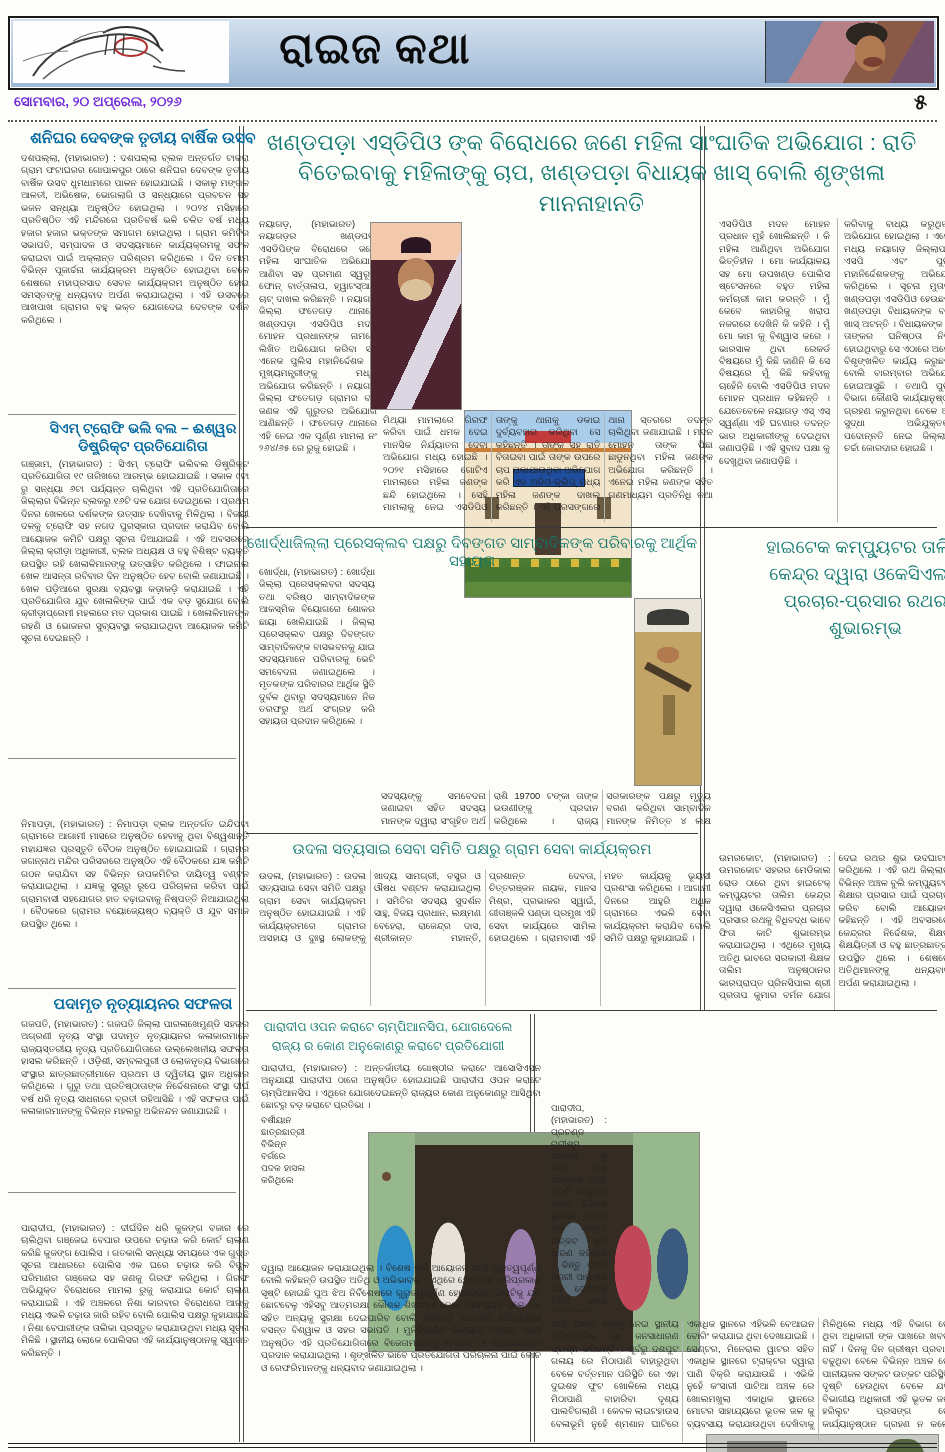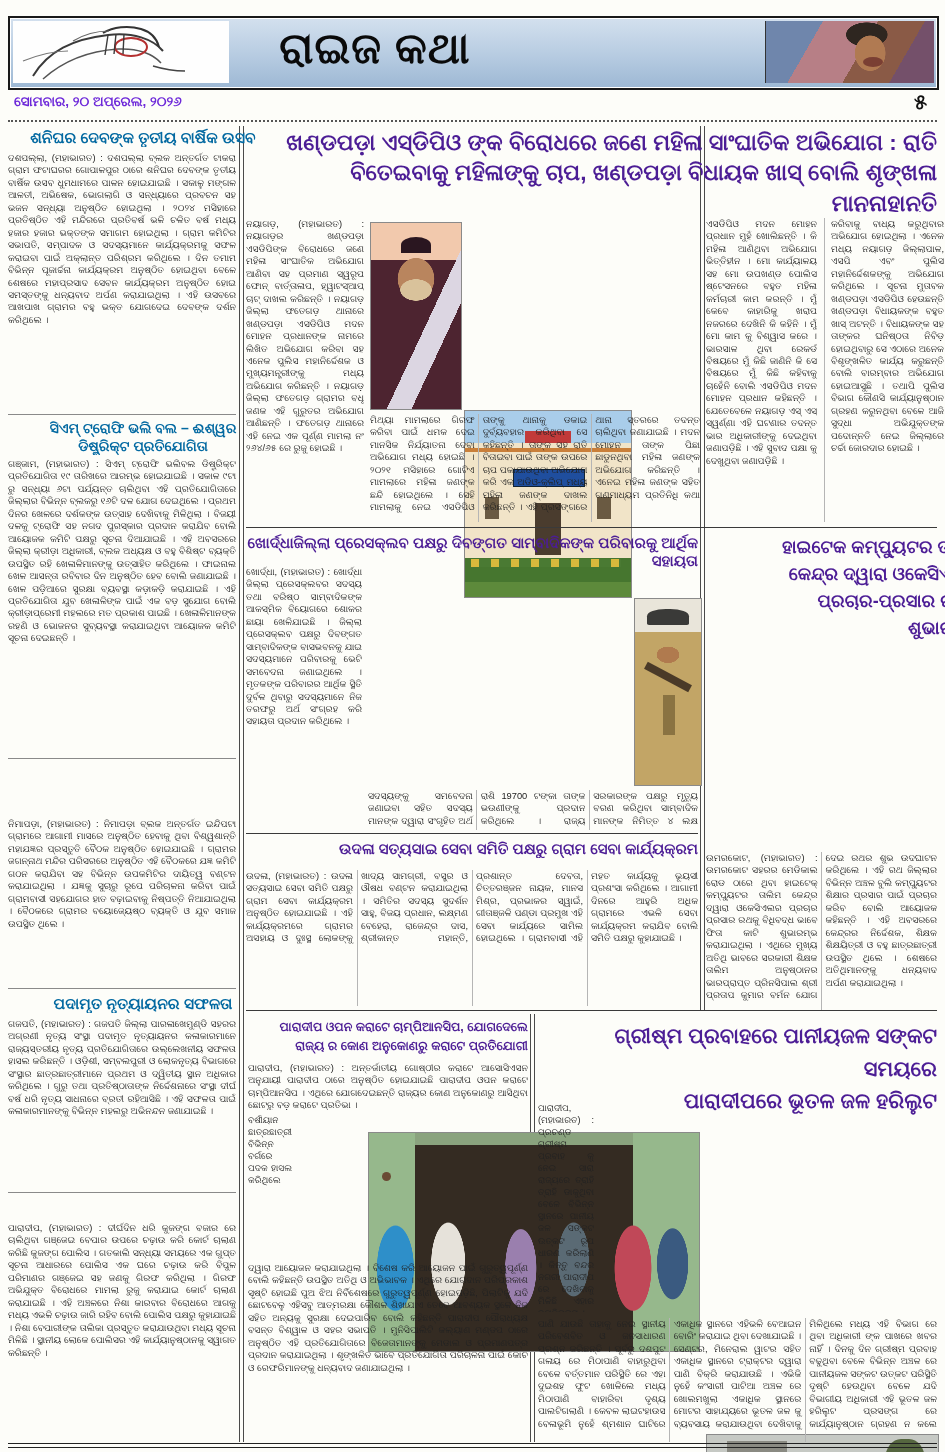--- a/index.html
+++ b/index.html
@@ -1,20 +1,20 @@
 <!DOCTYPE html>
 <html><head>
 <meta charset="utf-8">
 <style>
   html,body{margin:0;padding:0;background:#e8e8e4;}
   .page{position:relative;width:945px;height:1452px;background:#fdfdf9;margin:0 auto;
         font-family:"Liberation Sans","DejaVu Sans",sans-serif;color:#1a1a1a;overflow:hidden;}
   .abs{position:absolute;}
-  .body-txt{font-size:9.3px;line-height:1.34;text-align:justify;overflow:hidden;word-break:break-word;color:#222;}
-  .hl{font-weight:bold;color:#4c1d95;text-align:right;line-height:1.2;overflow:hidden;}
+  .body-txt{font-size:9.3px;line-height:1.34;text-align:justify;overflow:hidden;word-break:break-word;color:#222;margin-left:13px;}
+  .hl{font-weight:normal;color:#0f766e;text-align:center;line-height:1.2;overflow:hidden;}
   .hl-left{font-weight:bold;color:#0369a1;text-align:center;line-height:1.25;overflow:hidden;margin-left:21px;}
   .cols2{column-count:2;column-gap:8px;column-rule:1px solid #b5b5b5;}
   .cols3{column-count:3;column-gap:8px;column-rule:1px solid #b5b5b5;}
   .cols4{column-count:4;column-gap:8px;column-rule:1px solid #b5b5b5;}
   .vrule{width:3px;border-left:1px solid #4a4a4a;border-right:1px solid #4a4a4a;}
   .hrule{border-top:1.5px solid #3a3a3a;height:0;}
   .sep{border-top:1px solid #8a8a8a;height:0;}
   .photo{position:relative;overflow:hidden;border:1px solid #8a8a8a;background:#ccc;}
   .masthead{background:linear-gradient(180deg,#d3e0ee 0%,#b6cbe1 55%,#9db8d4 100%);
             border:2px solid #1a1a1a;box-shadow:0 0 0 1px #fff inset;}
@@ -168,24 +168,20 @@
 
   <div class="abs body-txt" style="left:248px;top:1062px;width:280px;height:48px;">ପାରାଦୀପ, (ମହାଭାରତ) : ଅନ୍ତର୍ଜାତୀୟ ଗୋଷ୍ଠୀର କରାଟେ ଆସୋସିଏସନ ଅନୁଯାୟୀ ପାରାଦୀପ ଠାରେ ଅନୁଷ୍ଠିତ ହୋଇଯାଇଛି ପାରାଦୀପ ଓପନ କରାଟେ ଚାମ୍ପିଆନସିପ । ଏଥିରେ ଯୋଗଦେଇଛନ୍ତି ରାଜ୍ୟର କୋଣ ଅନୁକୋଣରୁ ଆସିଥିବା ଛୋଟରୁ ବଡ଼ କରାଟେ ପ୍ରତିଭା ।</div>
   <div class="abs hl" style="left:248px;top:1018px;width:280px;font-size:12.5px;line-height:1.5;">
     <div>ପାରାଦୀପ ଓପନ କରାଟେ ଚାମ୍ପିଆନସିପ, ଯୋଗଦେଲେ</div>
     <div>ରାଜ୍ୟ ର କୋଣ ଅନୁକୋଣରୁ କରାଟେ ପ୍ରତିଯୋଗୀ</div>
   </div>
   <div class="abs body-txt" style="left:248px;top:1114px;width:44px;height:144px;font-size:9px;">ବର୍ଷୀୟାନ ଛାତ୍ରଛାତ୍ରୀ ବିଭିନ୍ନ ବର୍ଗରେ ପଦକ ହାସଲ କରିଥିଲେ</div>
 
   <div class="abs body-txt" style="left:248px;top:1262px;width:280px;height:180px;">ଦ୍ୱାରା ଆୟୋଜନ କରାଯାଇଥିଲା । ବିଶେଷ କରି ଆୟୋଜନ ପାଇଁ ଗୁରୁତ୍ୱପୂର୍ଣ୍ଣ ବୋଲି କହିଛନ୍ତି ଉପସ୍ଥିତ ଅତିଥି ଓ ଅଭିଭାବକ । ଏଥିରେ ଯୋଗଦାନ ପରିପ୍ରକାଶ ସୃଷ୍ଟି ହୋଇଛି ପୁଅ ଝିଅ ନିର୍ବିଶେଷରେ ଗୁରୁତ୍ୱପୂର୍ଣ୍ଣ ହୋଇପଡ଼ିଛି, ପିଲାଟିକୁ ଯଦି ଛୋଟବେଳୁ ଏହିସବୁ ଆତ୍ମରକ୍ଷା କୌଶଳ ଶିଖାଯାଏ ତେବେ ଆବଶ୍ୟକ ସ୍ଥଳେ ନିଜ ସହିତ ଅନ୍ୟକୁ ସୁରକ୍ଷା ଦେଇପାରିବ ବୋଲି କହିଛନ୍ତି ପାରାଦୀପ ପୌରାଧ୍ୟକ୍ଷ ବସନ୍ତ ବିଶ୍ୱାଳ ଓ ସହର ସଭାପତି । ମୁନିସିପାଲିଟି କଲ୍ୟାଣ ମଣ୍ଡପ ଠାରେ ଅନୁଷ୍ଠିତ ଏହି ପ୍ରତିଯୋଗିତାରେ ବିଜେତାମାନଙ୍କୁ ମେଡାଲ ଓ ପ୍ରମାଣପତ୍ର ପ୍ରଦାନ କରାଯାଇଥିଲା । ଶୃଙ୍ଖଳିତ ଭାବେ ପ୍ରତିଯୋଗିତା ପରିଚାଳନା ପାଇଁ କୋଚ ଓ ରେଫରିମାନଙ୍କୁ ଧନ୍ୟବାଦ ଜଣାଯାଇଥିଲା ।</div>
 
-  <div class="abs hl" style="left:540px;top:1020px;width:397px;font-size:21px;line-height:1.55;">
-    <div>ଗ୍ରୀଷ୍ମ ପ୍ରବାହରେ ପାନୀୟଜଳ ସଙ୍କଟ ସମୟରେ</div>
-    <div>ପାରାଦୀପରେ ଭୂତଳ ଜଳ ହରିଲୁଟ</div>
-  </div>
   <div class="abs body-txt" style="left:538px;top:1102px;width:56px;height:210px;font-size:9px;">ପାରାଦୀପ, (ମହାଭାରତ) : ପ୍ରଚଣ୍ଡ ଗ୍ରୀଷ୍ମ ପ୍ରବାହ କୁ ନେଇ ସାରା ରାଜ୍ୟରେ ତ୍ରାହି ତ୍ରାହି ଡାକୁଥିବା ବେଳେ ବିଭିନ୍ନ ସ୍ଥାନରେ ପାନୀୟ ଜଳ ସଙ୍କଟ ଉତ୍କଟ ରୂପ ଧାରଣ କରିଲାଣି । କିନ୍ତୁ ବନ୍ଦର ନଗରୀ ପାରାଦୀପ ରେ ଦେଖିବାକୁ ମିଳିଛି ଏହାର ବ୍ୟତିକ୍ରମ ।</div>
 
   <div class="abs body-txt cols3" style="left:538px;top:1318px;width:399px;height:124px;">
     <span>ପାଣି ଯାଉଛି ତାହାକୁ ନେଇ ସ୍ଥାନୀୟ ପରିବେଶବିତ ଓ ଜନସାଧାରଣ ପ୍ରଶ୍ନ କରିଛନ୍ତି । ପୂର୍ବରୁ ଦଶପୁଟ ଗଳାୟ ରେ ମିଠାପାଣି ବାହାରୁଥିବା ବେଳେ ବର୍ତ୍ତମାନ ପରିସ୍ଥିତି ରେ ଏହା ଦୁଇଶହ ଫୁଟ ଖୋଳିଲେ ମଧ୍ୟ ମିଠାପାଣି ବାହାରିବା ଦୃଶ୍ୟ ପାଲଟିଗଲାଣି । କେବଳ ଲାଇଟହାଉସ ବେଳାଭୂମି ନୁହେଁ ଶ୍ମଶାନ ଘାଟିରେ ଏକାଧିକ ସ୍ଥାନରେ ଏହିଭଳି ବେଆଇନ ବୋରିଂ</span>
     <span>କରାଯାଇ ଥିବା ଦେଖାଯାଇଛି । ସେଣ୍ଟର, ମିନେରାଲ ୱାଟର ସହିତ ଏକାଧିକ ସ୍ଥାନରେ ଟ୍ରାକ୍ଟର ଦ୍ୱାରା ପାଣି ବିକ୍ରି କରାଯାଉଛି । ଏଭିକି ନୁହେଁ କଂସାରୀ ପାଟିଆ ଅଞ୍ଚଳ ରେ ଖୋଲମଖୁଲା ଏକାଧିକ ସ୍ଥାନରେ ମୋଟର ସାହାଯ୍ୟରେ ଭୂତଳ ଜଳ କୁ ବ୍ୟବସାୟ କରାଯାଉଥିବା ଦେଖିବାକୁ ମିଳିଥିଲେ ମଧ୍ୟ ଏହି ବିଭାଗ ରେ ଥିବା ଅଧିକାରୀ ଙ୍କ ପାଖରେ ଖବର ନାହିଁ ।</span>
     <span>ଦିନକୁ ଦିନ ଗ୍ରୀଷ୍ମ ପ୍ରବାହ ବଢୁଥିବା ବେଳେ ବିଭିନ୍ନ ଅଞ୍ଚଳ ରେ ପାନୀୟଜଳ ସଙ୍କଟ ଉତ୍କଟ ପରିସ୍ଥିତି ଦୃଷ୍ଟି ହେଉଥିବା ବେଳେ ଯଦି ବିଭାଗୀୟ ଅଧିକାରୀ ଏହି ଭୂତଳ ଜଳ ହରିଲୁଟ ପ୍ରସଙ୍ଗ ରେ କାର୍ଯ୍ୟାନୁଷ୍ଠାନ ଗ୍ରହଣ ନ କଲେ ଆଗାମୀ ଦିନରେ ବାଧ୍ୟହୋଇ ଏହି ବେଆଇନ କାର୍ଯ୍ୟ କୁ ରୋକିବା ପାଇଁ ସ୍ଥାନୀୟ ଜନସାଧାରଣ ରାଜରାସ୍ତା କୁ ଓହ୍ଲାଇବାକୁ ଚେତାବନୀ ଦେଇଛନ୍ତି ।</span>
   </div>
 
   <div class="abs" style="left:8px;top:1443px;width:929px;height:3px;border-top:1.5px solid #222;border-bottom:1px solid #222;"></div>
 

